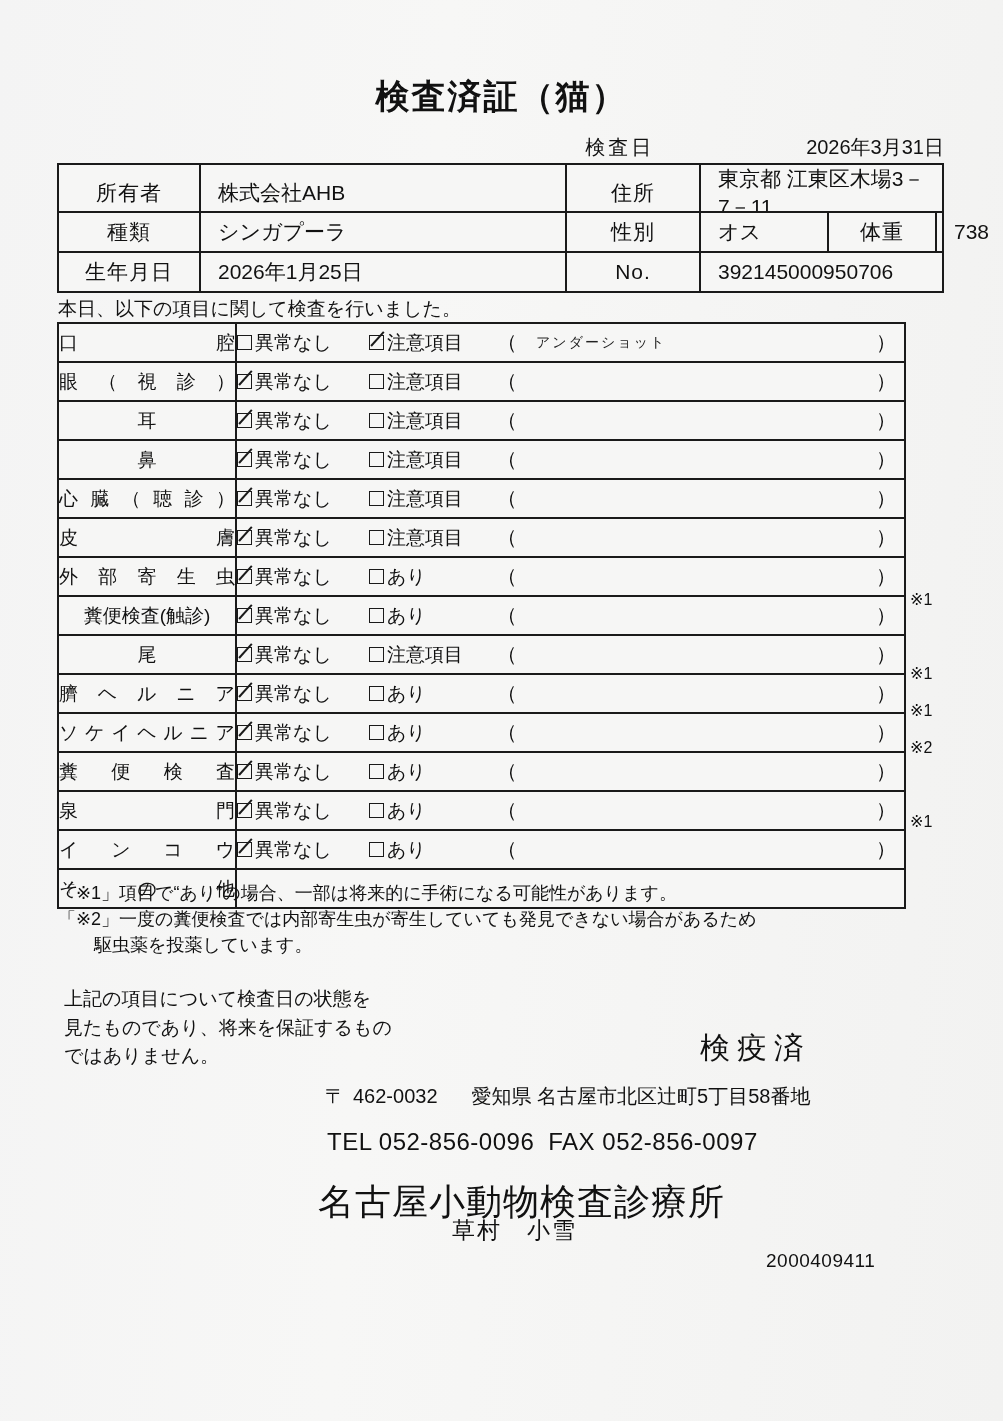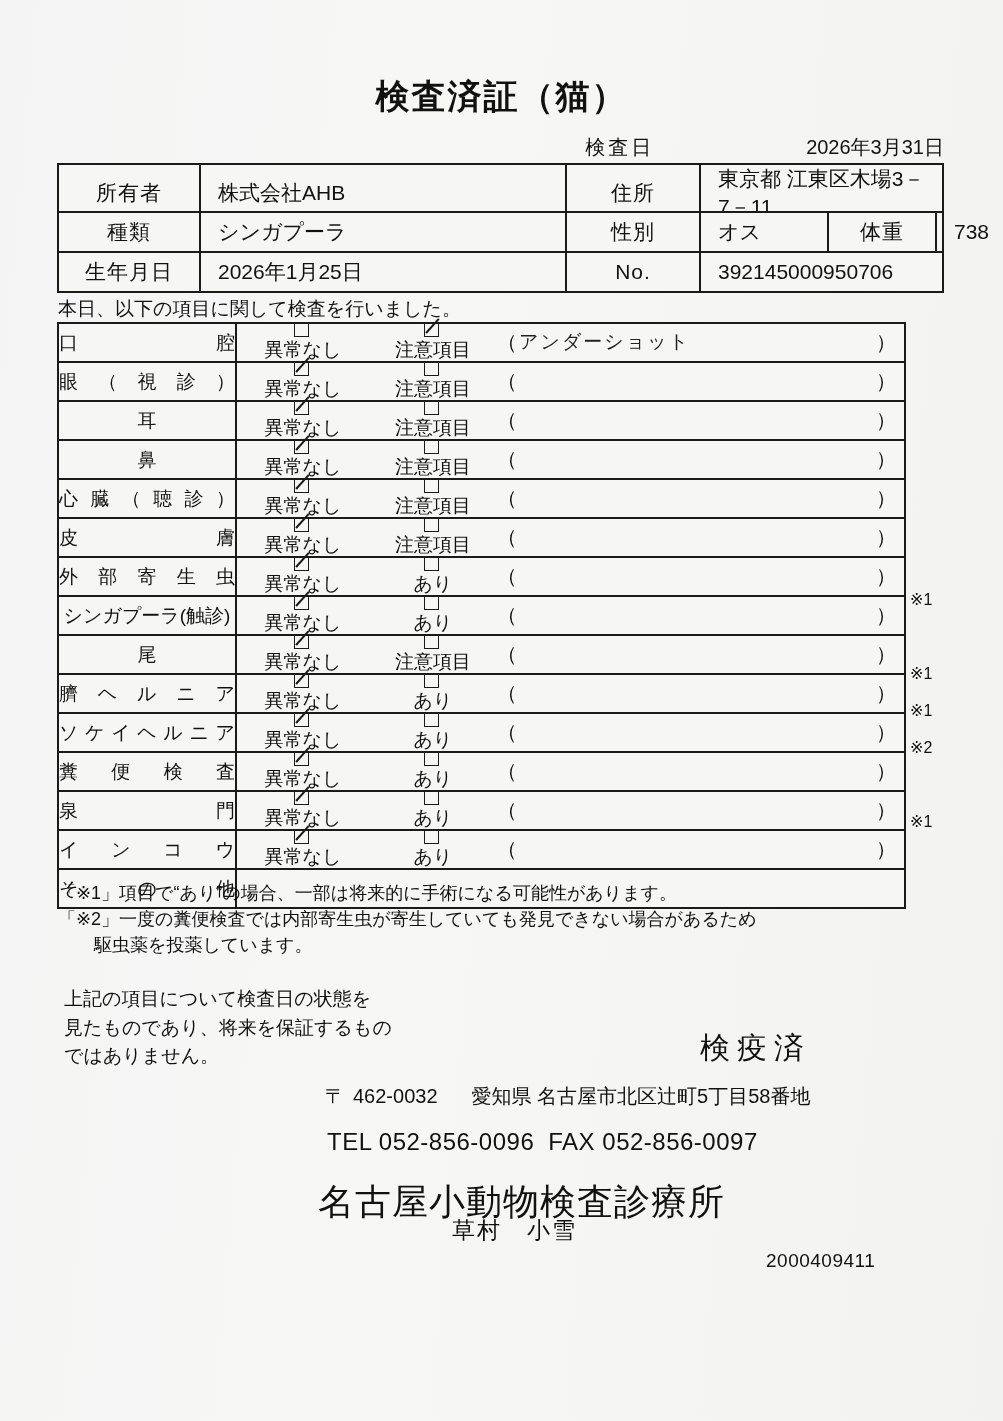--- a/index.html
+++ b/index.html
@@ -136,21 +136,20 @@
   }
   .opts {
     display: flex;
     align-items: center;
     height: 37px;
   }
   .opt {
     display: inline-flex;
     align-items: center;
     position: relative;
-    flex-direction: column;
   }
   .opt-1 { width: 132px; }
   .opt-2 { width: 128px; }
   .box {
     display: inline-block;
     width: 13px;
     height: 13px;
     border: 1.6px solid #1a1a1a;
     margin-right: 3px;
     position: relative;
@@ -172,25 +171,25 @@
     flex: 1;
     display: flex;
     align-items: center;
     justify-content: space-between;
     padding-right: 8px;
     position: relative;
   }
   .paren-l, .paren-r { font-size: 20px; }
   .hand {
     position: absolute;
-    left: 22px;
+    left: 39px;
     top: 50%;
     transform: translateY(-52%);
     font-family: "DejaVu Sans", sans-serif;
-    font-size: 19px;
+    font-size: 14px;
     letter-spacing: 2px;
     color: #222;
   }
   .other-row td { height: 37px; }
 
   
   .note-marks {
     position: absolute;
     top: 322px;
     left: 910px;
@@ -449,21 +448,21 @@
                 <span class="opt-text">あり</span>
               </span>
               <span class="paren-field">
                 <span class="paren-l">（</span>
                 <span class="paren-r">）</span>
               </span>
             </div>
           </td>
         </tr>
         <tr>
-          <td class="exam-label nospace">シンガプーラ(触診)</td>
+          <td class="exam-label nospace">糞便検査(触診)</td>
           <td class="exam-body">
             <div class="opts">
               <span class="opt opt-1">
                 <span class="box checked"></span>
                 <span class="opt-text">異常なし</span>
               </span>
               <span class="opt opt-2">
                 <span class="box"></span>
                 <span class="opt-text">あり</span>
               </span>

